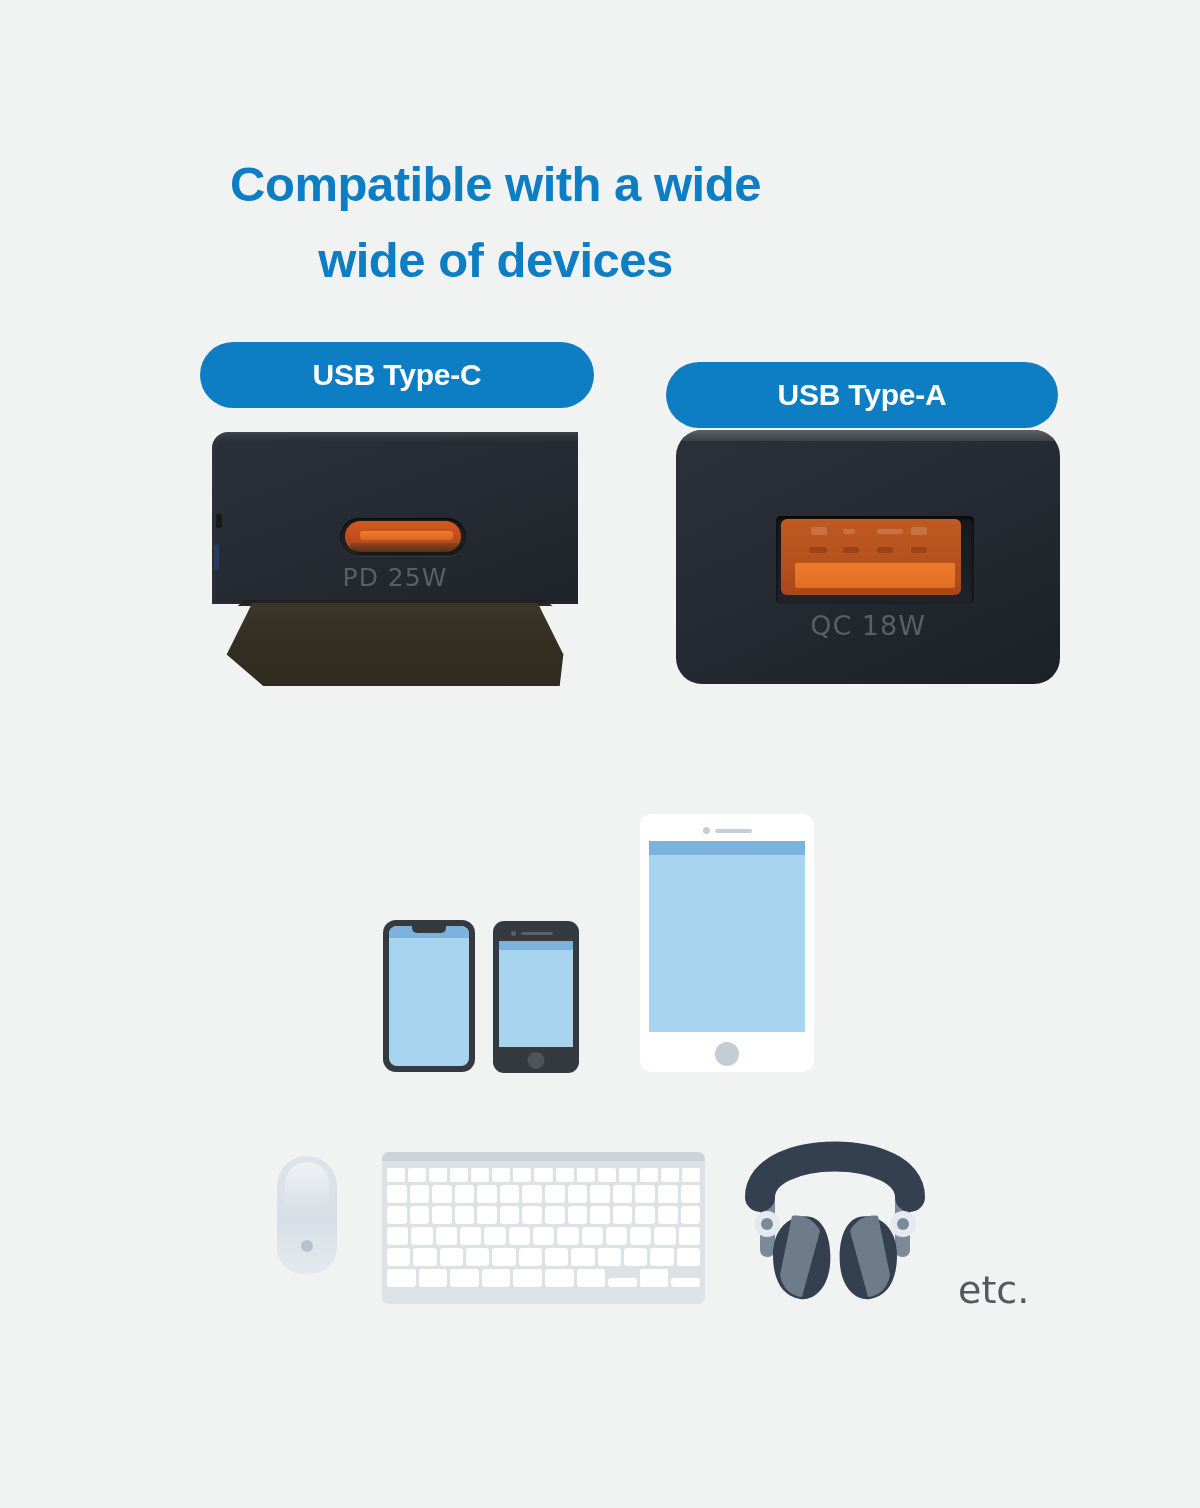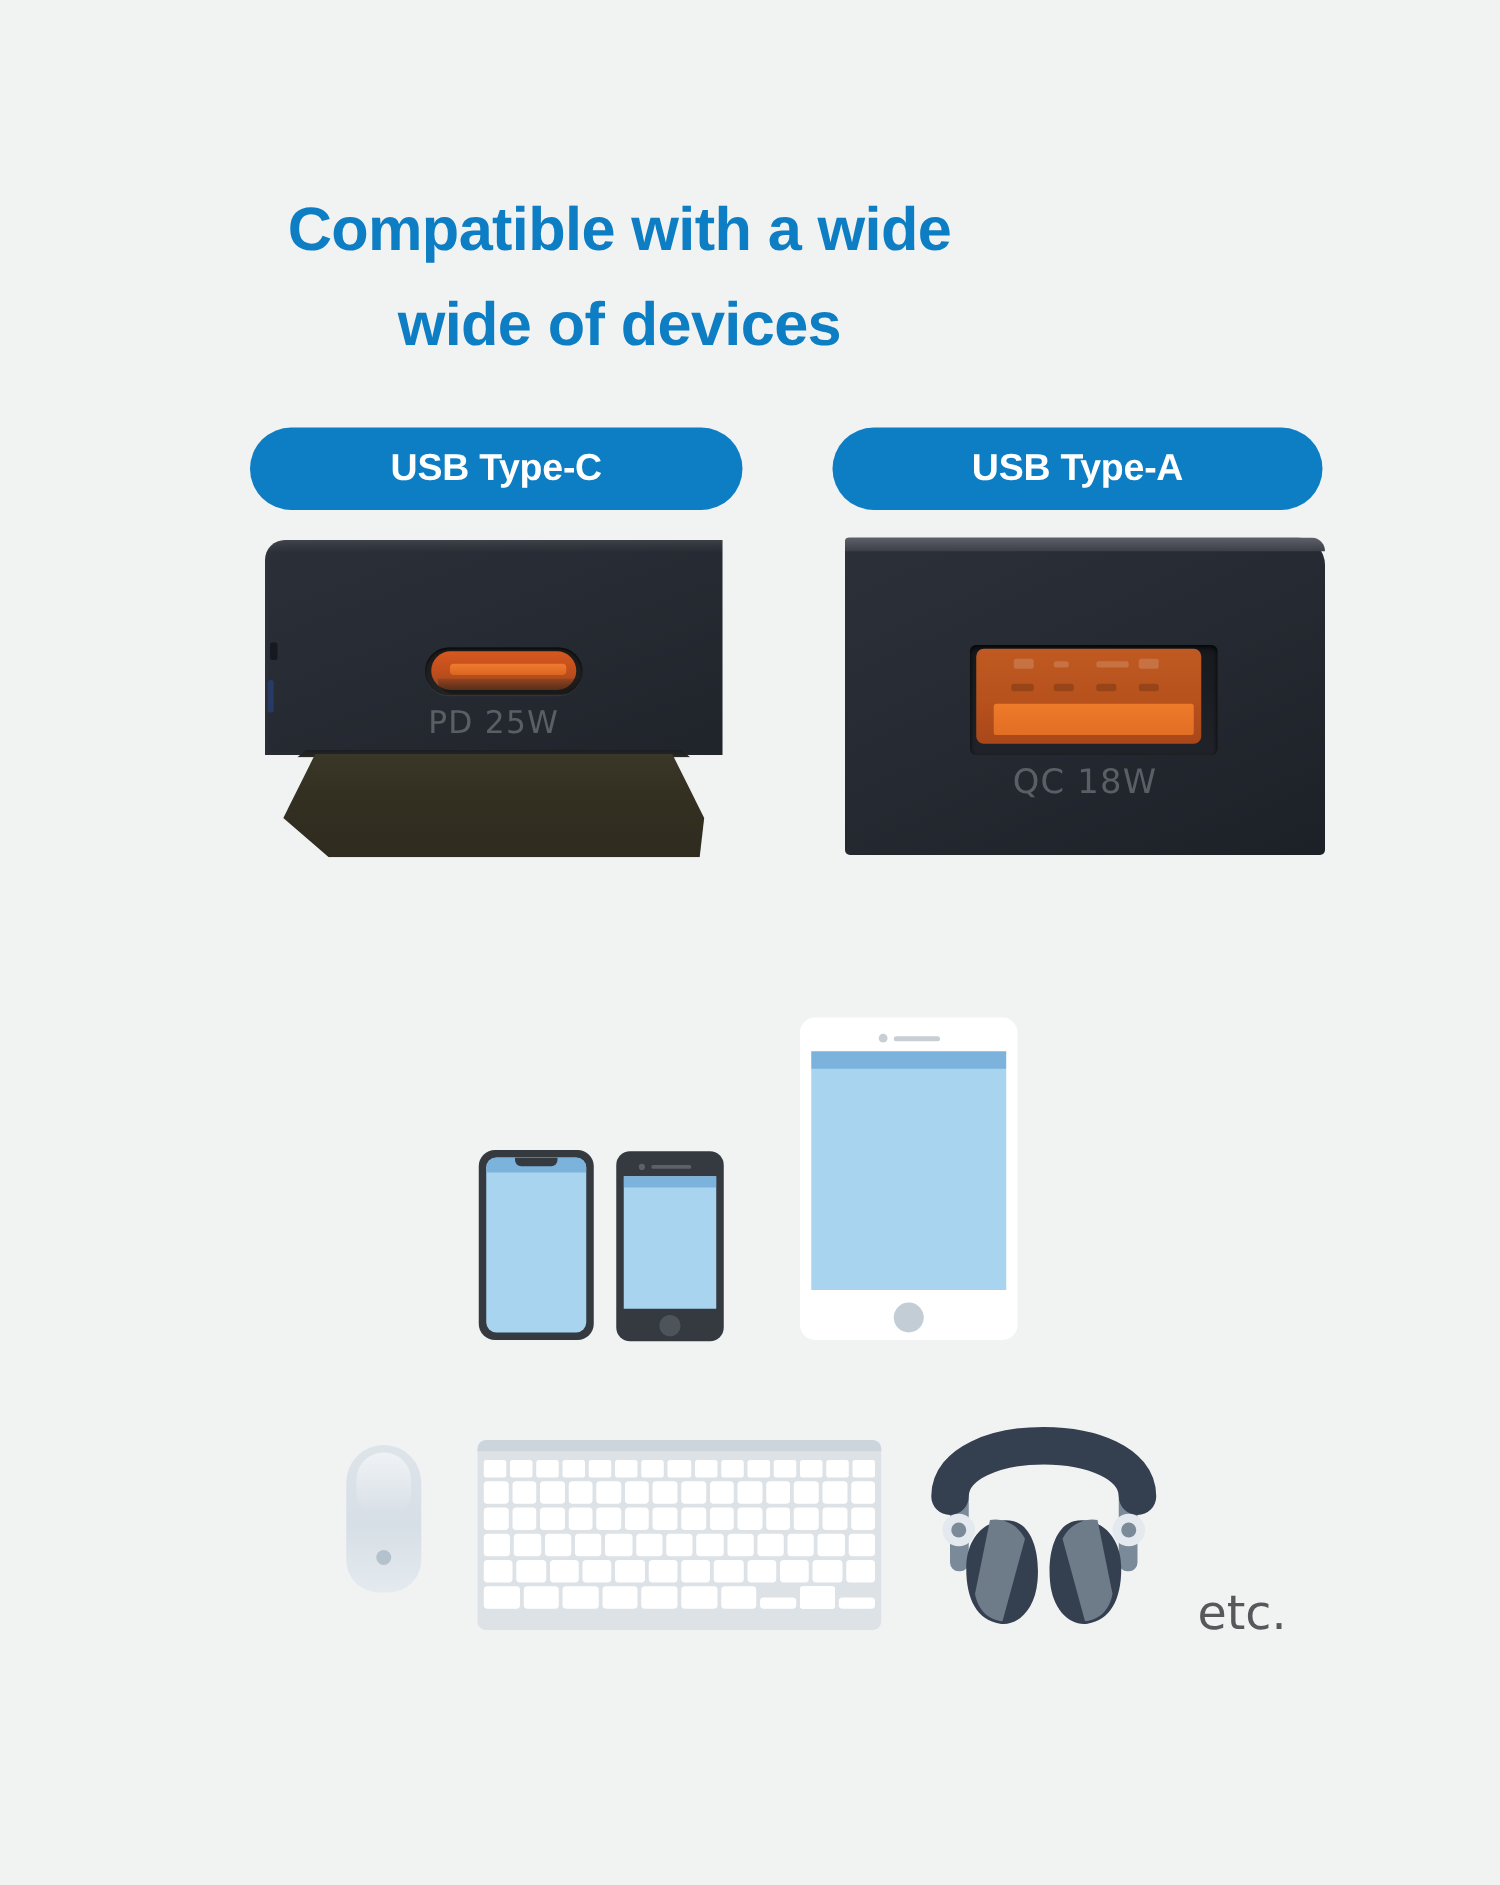--- a/index.html
+++ b/index.html
@@ -32,26 +32,26 @@
     background:#0d7ec3;
     color:#ffffff;
     font-size:30px;
     font-weight:bold;
     display:flex;
     align-items:center;
     justify-content:center;
     letter-spacing:-0.2px;
   }
   #pill-c{ left:200px; top:342px; width:394px;justify-content:center; }
-  #pill-a{ left:666px; top:342px; width:392px; }
+  #pill-a{ left:666px; top:362px; width:392px; }
 
   
   .photo{position:absolute;overflow:hidden;}
   #photo-c{ left:212px; top:430px; width:366px; height:256px; }
-  #photo-a{ left:676px; top:430px; width:384px; height:254px; }
+  #photo-a{ left:676px; top:430px; width:384px; height:254px;border-radius:26px; }
 
   .body-c{
     position:absolute; left:0; top:2px; width:374px; height:172px;
     background:linear-gradient(160deg,#2b2f38 0%, #272b33 42%, #1f232a 100%);
     border-top-left-radius:16px;
     box-shadow:inset 2px 0 6px rgba(255,255,255,0.035);
   }
   .body-c:after{ 
     content:""; position:absolute; left:0; top:0; width:100%; height:10px;
     background:linear-gradient(180deg,rgba(255,255,255,0.09),rgba(255,255,255,0));

